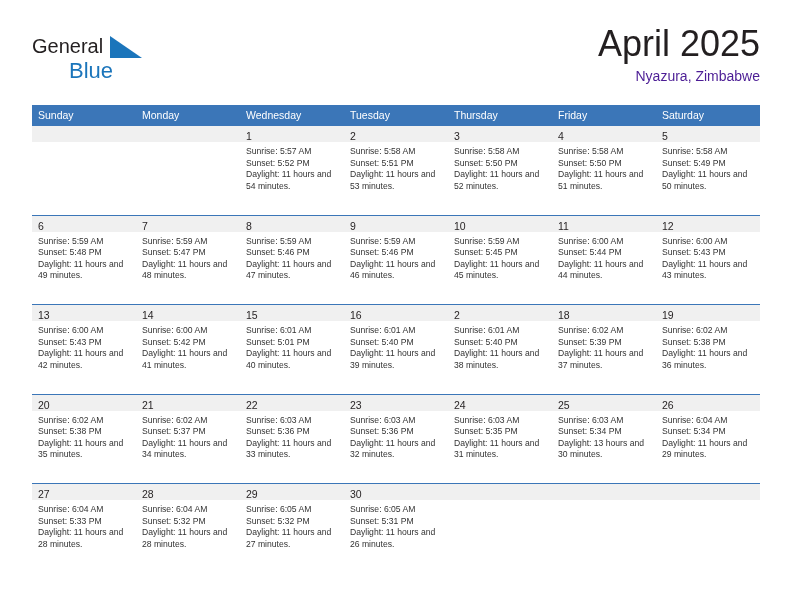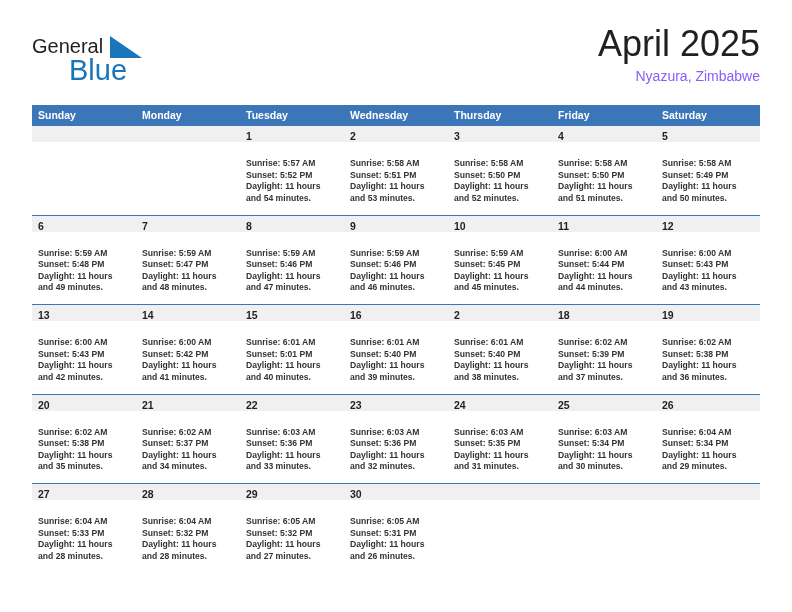--- a/index.html
+++ b/index.html
@@ -50,21 +50,21 @@
     vertical-align: top;
   }
   .brand-tri {
     display: inline-block;
     vertical-align: top;
     margin-left: 1px;
     margin-top: 2px;
   }
   .brand-line2 {
     display: block;
-    font-size: 29px;
+    font-size: 22px;
     line-height: 25px;
     color: #1b75bb;
     margin-left: 37px;
     margin-top: -1px;
   }
   .title-block {
     position: absolute;
     right: 0;
     top: 0;
     text-align: right;
@@ -72,31 +72,30 @@
   .cal-title {
     font-size: 36px;
     line-height: 32px;
     color: #231f20;
     font-weight: normal;
     margin: 0;
   }
   .cal-subtitle {
     font-size: 14px;
     line-height: 20px;
-    color: #8b5cf6;
+    color: #4c1d95;
     margin: 6px 0 0 0;
   }
 
   
   .calendar {
     position: absolute;
     left: 32px;
     top: 105px;
     width: 728px;
-    font-weight: bold;
   }
   .cal-head {
     display: flex;
     background: #3b76b8;
     height: 20px;
   }
   .cal-head .hcell {
     flex: 1 1 0;
     color: #ffffff;
     font-size: 10.5px;
@@ -131,21 +130,21 @@
   }
   .daycell.empty .daynum-band {
     background: #f0f0f0;
   }
   .daynum {
     font-size: 10.5px;
     line-height: 16px;
     color: #231f20;
   }
   .info {
-    padding: 16px 6px 0 6px;
+    padding: 4px 6px 0 6px;
     box-sizing: border-box;
   }
   .info div {
     font-size: 8.6px;
     line-height: 11.6px;
     color: #333333;
     white-space: nowrap;
   }
   .info .daylight-line {
     white-space: normal;
@@ -176,22 +175,22 @@
       <div class="cal-subtitle">Nyazura, Zimbabwe</div>
     </div>
 
   </div>
 
   <div class="calendar">
 
     <div class="cal-head">
       <div class="hcell">Sunday</div>
       <div class="hcell">Monday</div>
+      <div class="hcell">Wednesday</div>
       <div class="hcell">Tuesday</div>
-      <div class="hcell">Wednesday</div>
       <div class="hcell">Thursday</div>
       <div class="hcell">Friday</div>
       <div class="hcell">Saturday</div>
     </div>
 
     <div class="week">
       <div class="daycell">
         <div class="daynum-band"><span class="daynum"></span></div>
         <div class="info">
           <div></div>
@@ -406,21 +405,21 @@
           <div>Sunrise: 6:03 AM</div>
           <div>Sunset: 5:35 PM</div>
           <div class="daylight-line">Daylight: 11 hours and 31 minutes.</div>
         </div>
       </div>
       <div class="daycell">
         <div class="daynum-band"><span class="daynum">25</span></div>
         <div class="info">
           <div>Sunrise: 6:03 AM</div>
           <div>Sunset: 5:34 PM</div>
-          <div class="daylight-line">Daylight: 11 hours and 30 minutes.</div>
+          <div class="daylight-line">Daylight: 13 hours and 30 minutes.</div>
         </div>
       </div>
       <div class="daycell">
         <div class="daynum-band"><span class="daynum">26</span></div>
         <div class="info">
           <div>Sunrise: 6:04 AM</div>
           <div>Sunset: 5:34 PM</div>
           <div class="daylight-line">Daylight: 11 hours and 29 minutes.</div>
         </div>
       </div>

